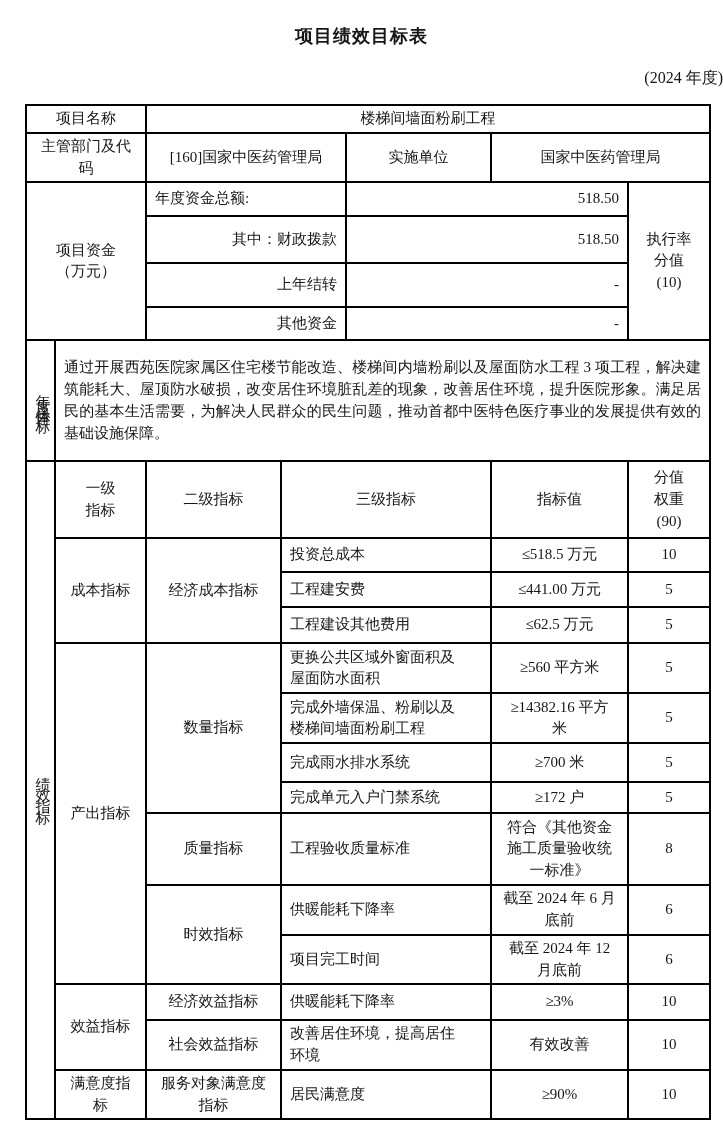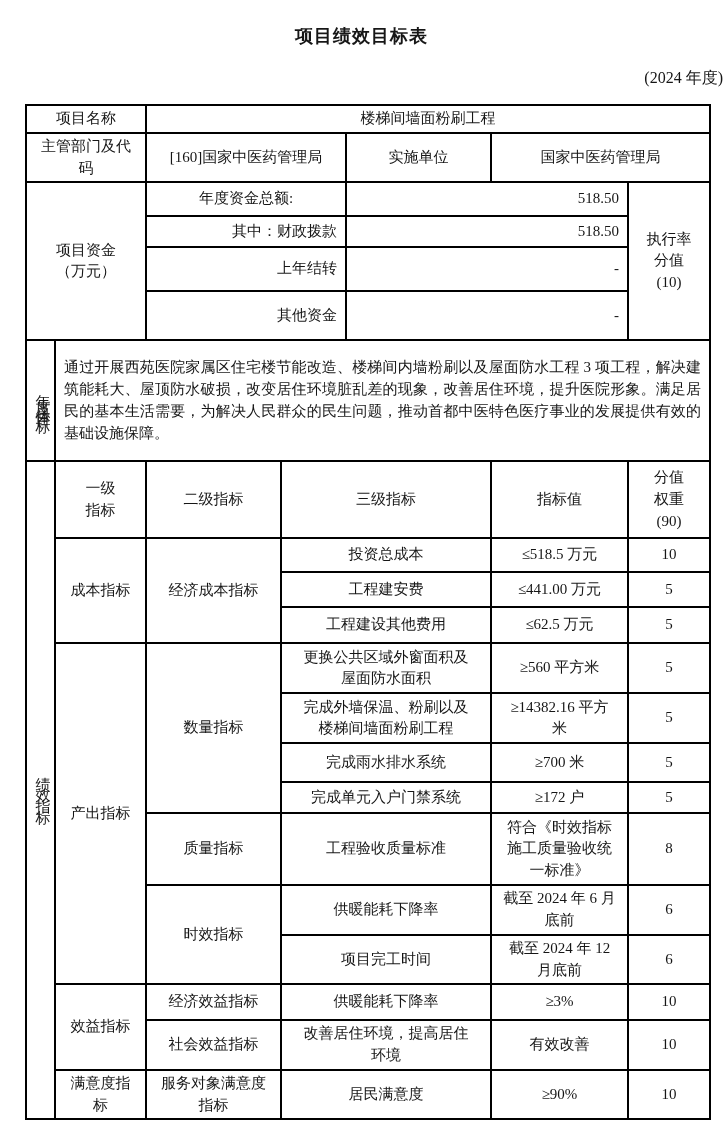--- a/index.html
+++ b/index.html
@@ -32,21 +32,21 @@
   .perf td {
     border: 2px solid #000000;
     font-size: 15px;
     line-height: 1.45;
     padding: 2px 8px;
     vertical-align: middle;
     overflow: hidden;
     word-break: break-all;
   }
   .c { text-align: center; }
-  .l { text-align: center; padding-left: 10px; }
+  .l { text-align: left; padding-left: 10px; }
   .r { text-align: right; padding-right: 13px; }
   .pre { white-space: pre-line; }
   .rate { line-height: 1.85; margin-left: 8px; }
   .goal {
     text-align: justify;
     padding: 8px 12px;
     line-height: 1.78;
   }
   .vcell { text-align: center; vertical-align: middle; padding: 0; }
   .vtext {
@@ -92,29 +92,29 @@
 
   <tr style="height:34px">
     <td colspan="2" rowspan="4" class="c pre">项目资金
 （万元）</td>
     <td colspan="2" class="l">年度资金总额:</td>
     <td colspan="2" class="r">518.50</td>
     <td rowspan="4" class="c pre rate">执行率
 分值
 (10)</td>
   </tr>
-  <tr style="height:31px">
+  <tr style="height:47px">
     <td colspan="2" class="r">其中：财政拨款</td>
     <td colspan="2" class="r">518.50</td>
   </tr>
   <tr style="height:44px">
     <td colspan="2" class="r">上年结转</td>
     <td colspan="2" class="r">-</td>
   </tr>
-  <tr style="height:49px">
+  <tr style="height:33px">
     <td colspan="2" class="r">其他资金</td>
     <td colspan="2" class="r">-</td>
   </tr>
 
   <tr style="height:121px">
     <td class="vcell">
       <span class="vtext">年度总体目标</span>
     </td>
     <td colspan="6" class="goal">通过开展西苑医院家属区住宅楼节能改造、楼梯间内墙粉刷以及屋面防水工程 3 项工程，解决建筑能耗大、屋顶防水破损，改变居住环境脏乱差的现象，改善居住环境，提升医院形象。满足居民的基本生活需要，为解决人民群众的民生问题，推动首都中医特色医疗事业的发展提供有效的基础设施保障。</td>
   </tr>
@@ -173,21 +173,21 @@
   </tr>
   <tr style="height:31px">
     <td colspan="2" class="l pre">完成单元入户门禁系统</td>
     <td class="c pre">≥172 户</td>
     <td class="c">5</td>
   </tr>
 
   <tr style="height:72px">
     <td class="c">质量指标</td>
     <td colspan="2" class="l pre">工程验收质量标准</td>
-    <td class="c pre">符合《时效指标
+    <td class="c pre">符合《其他资金
 施工质量验收统
 一标准》</td>
     <td class="c">8</td>
   </tr>
 
   <tr style="height:48px">
     <td rowspan="2" class="c">时效指标</td>
     <td colspan="2" class="l pre">供暖能耗下降率</td>
     <td class="c pre">截至 2024 年 6 月
 底前</td>

